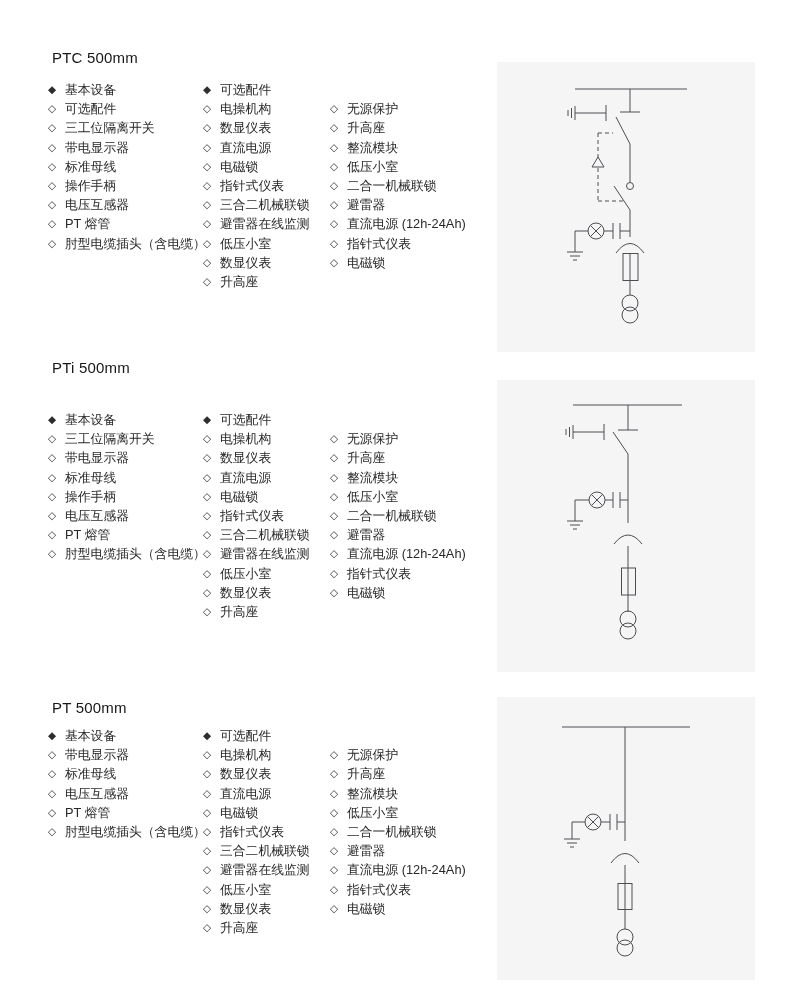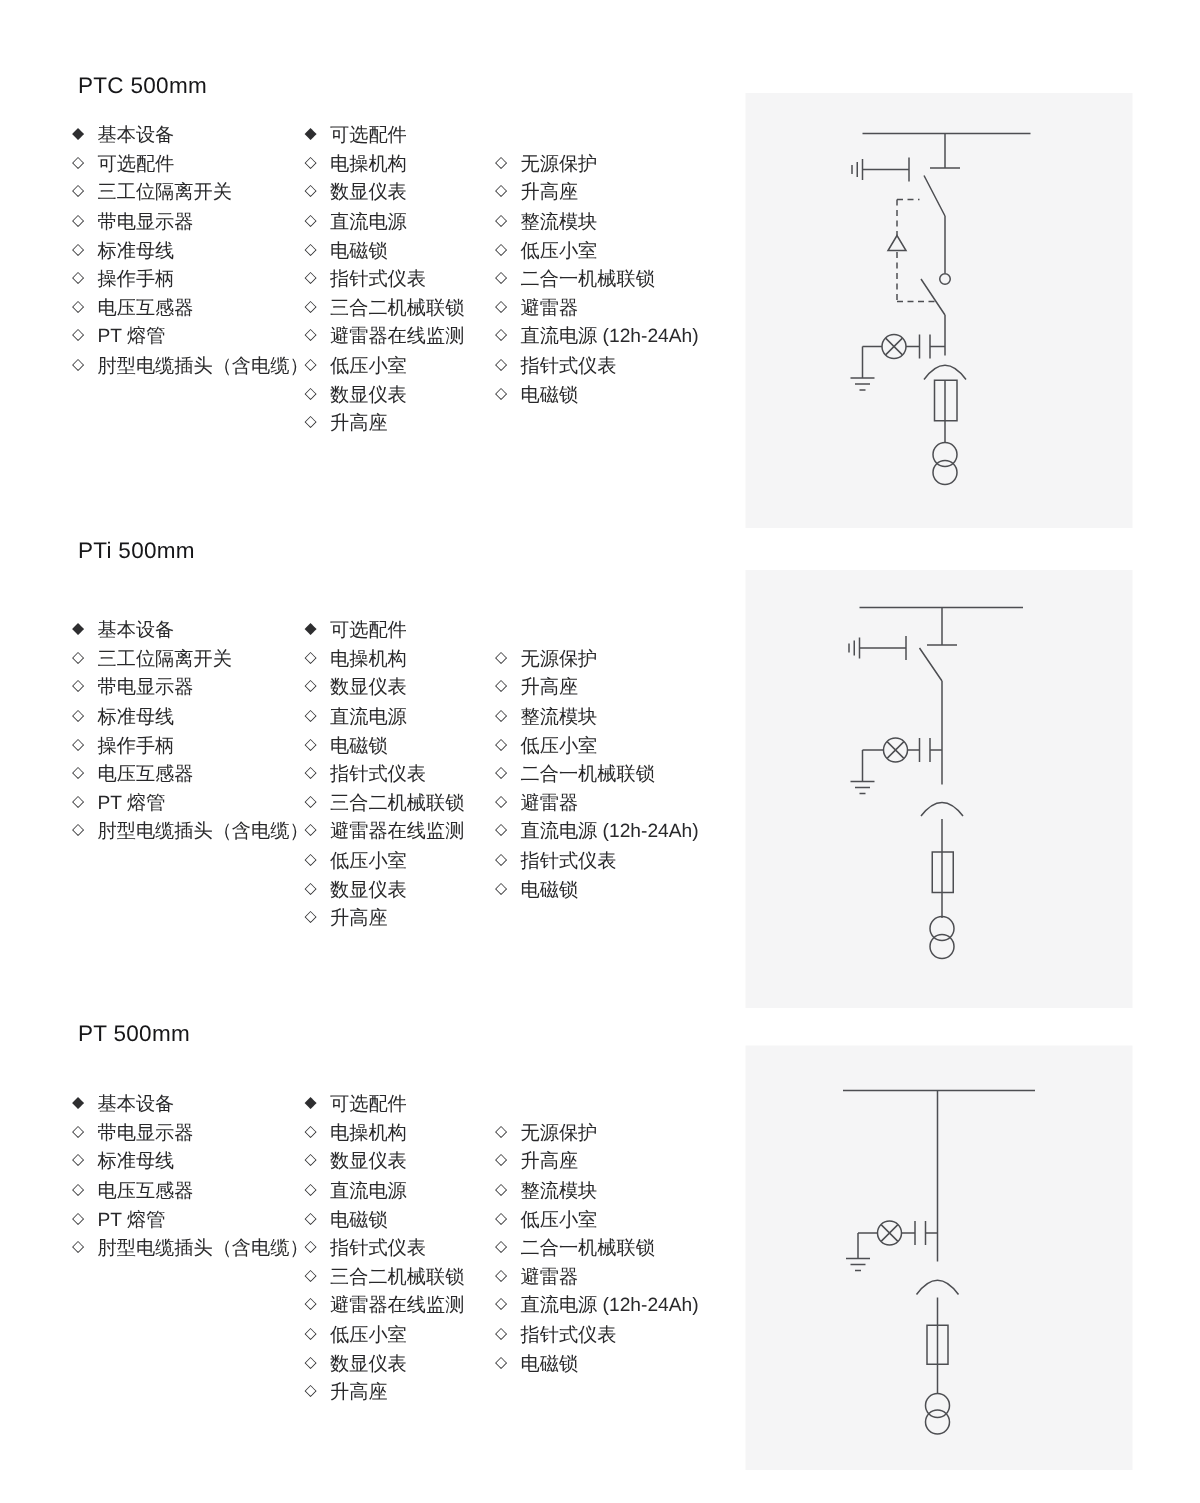--- a/index.html
+++ b/index.html
@@ -339,21 +339,21 @@
           <rect x="124.5" y="188" width="14" height="27"></rect>
         </g>
         <g>
           <circle cx="131" cy="239" r="8"></circle>
           <circle cx="131" cy="251" r="8"></circle>
         </g>
       </g>
     </svg>
   </div>
 
-  <div class="title" style="top:680px">PT 500mm</div>
+  <div class="title" style="top:698px">PT 500mm</div>
   <div class="cols" style="top:726px">
       <div class="col" style="left: 48px; top: 0px;">
         <div class="row hdr">
           <span class="b">◆</span>
           <span class="t">基本设备</span>
         </div>
         <div class="row">
           <span class="b">◇</span>
           <span class="t">带电显示器</span>
         </div>

